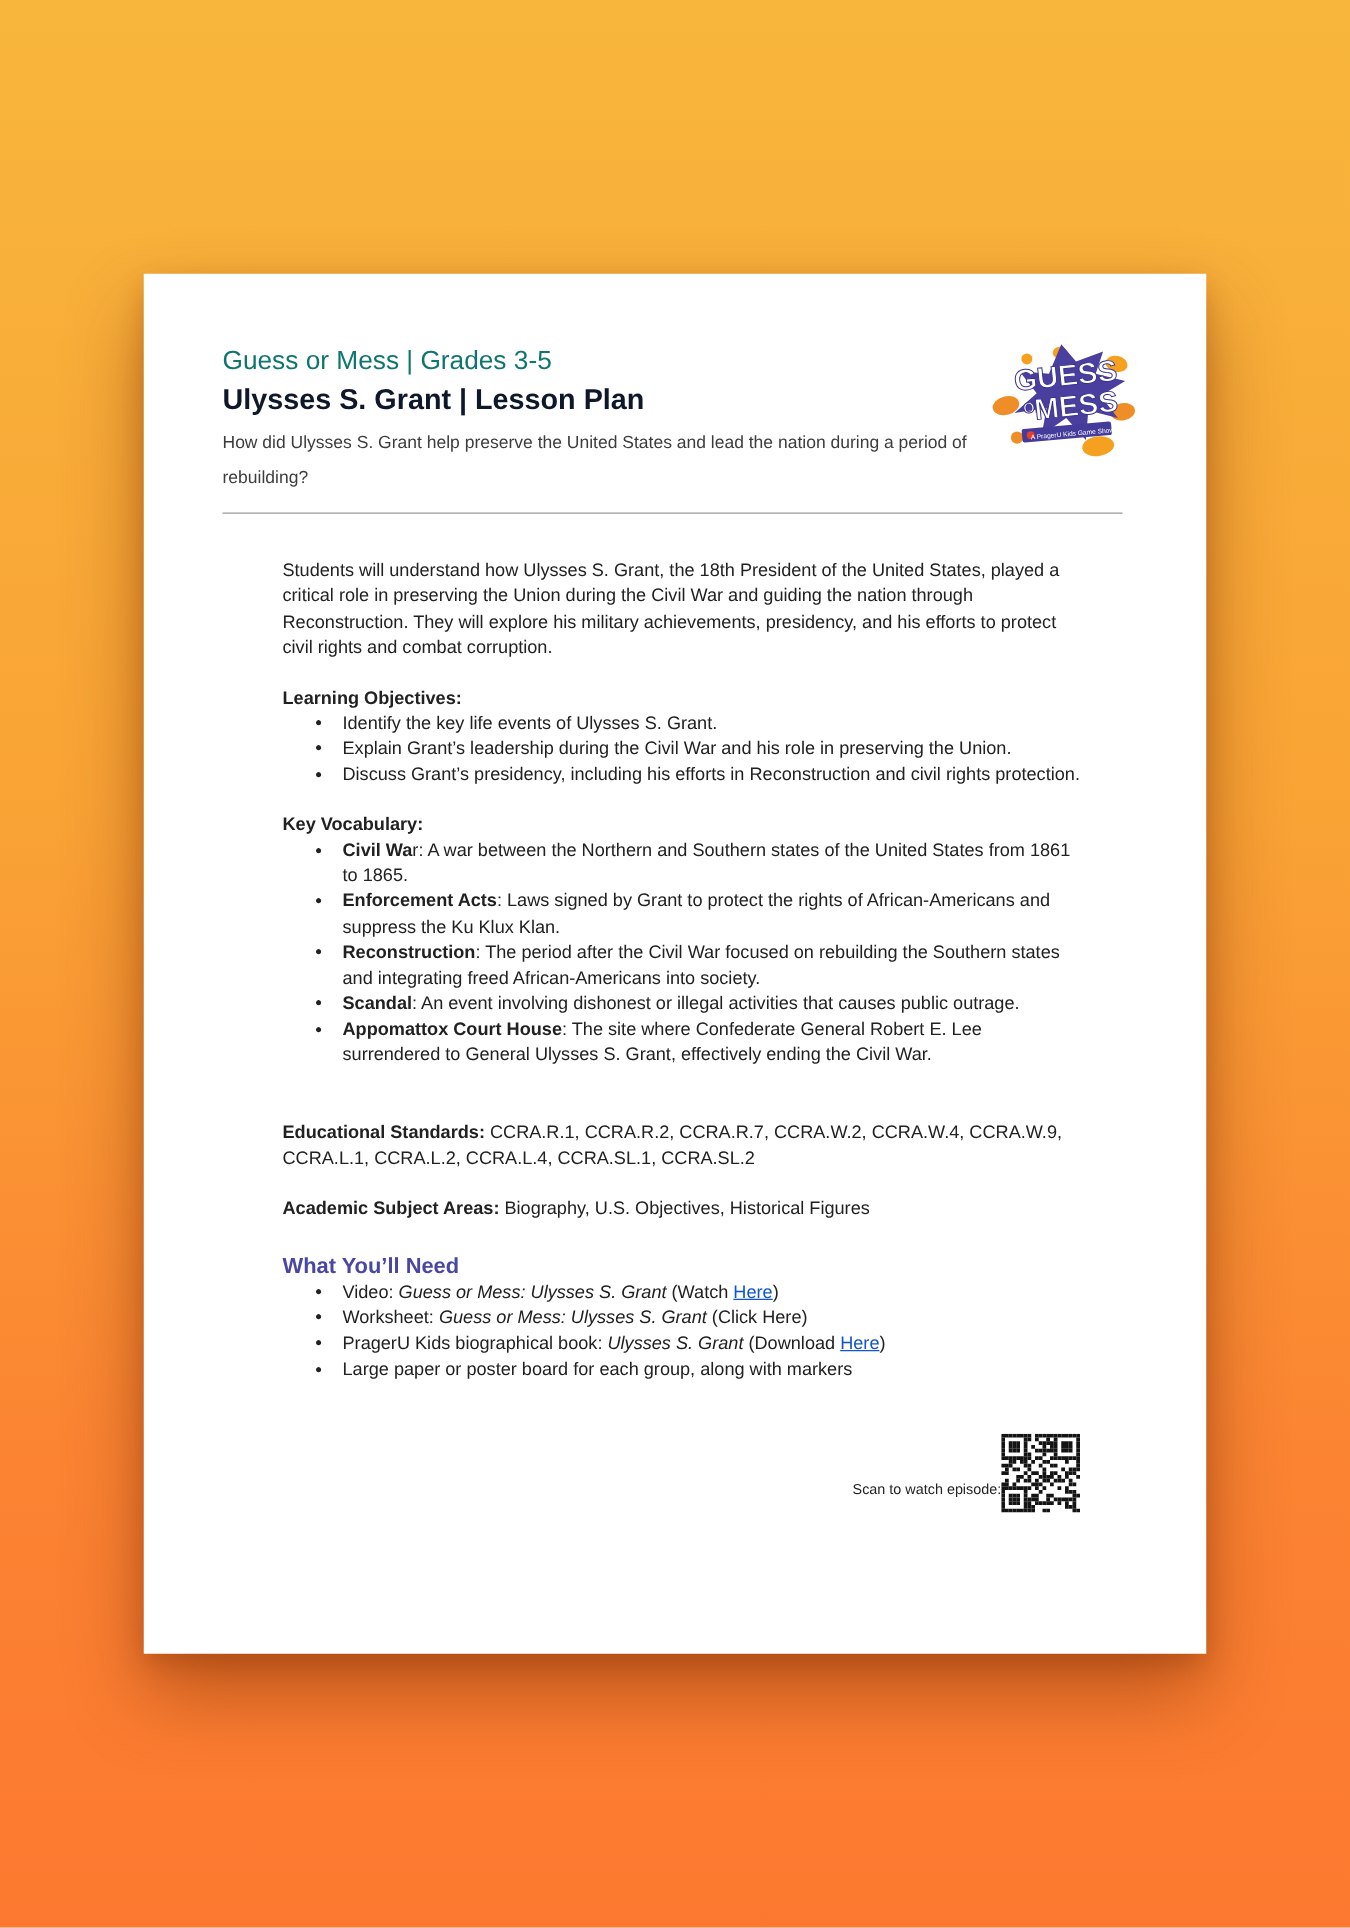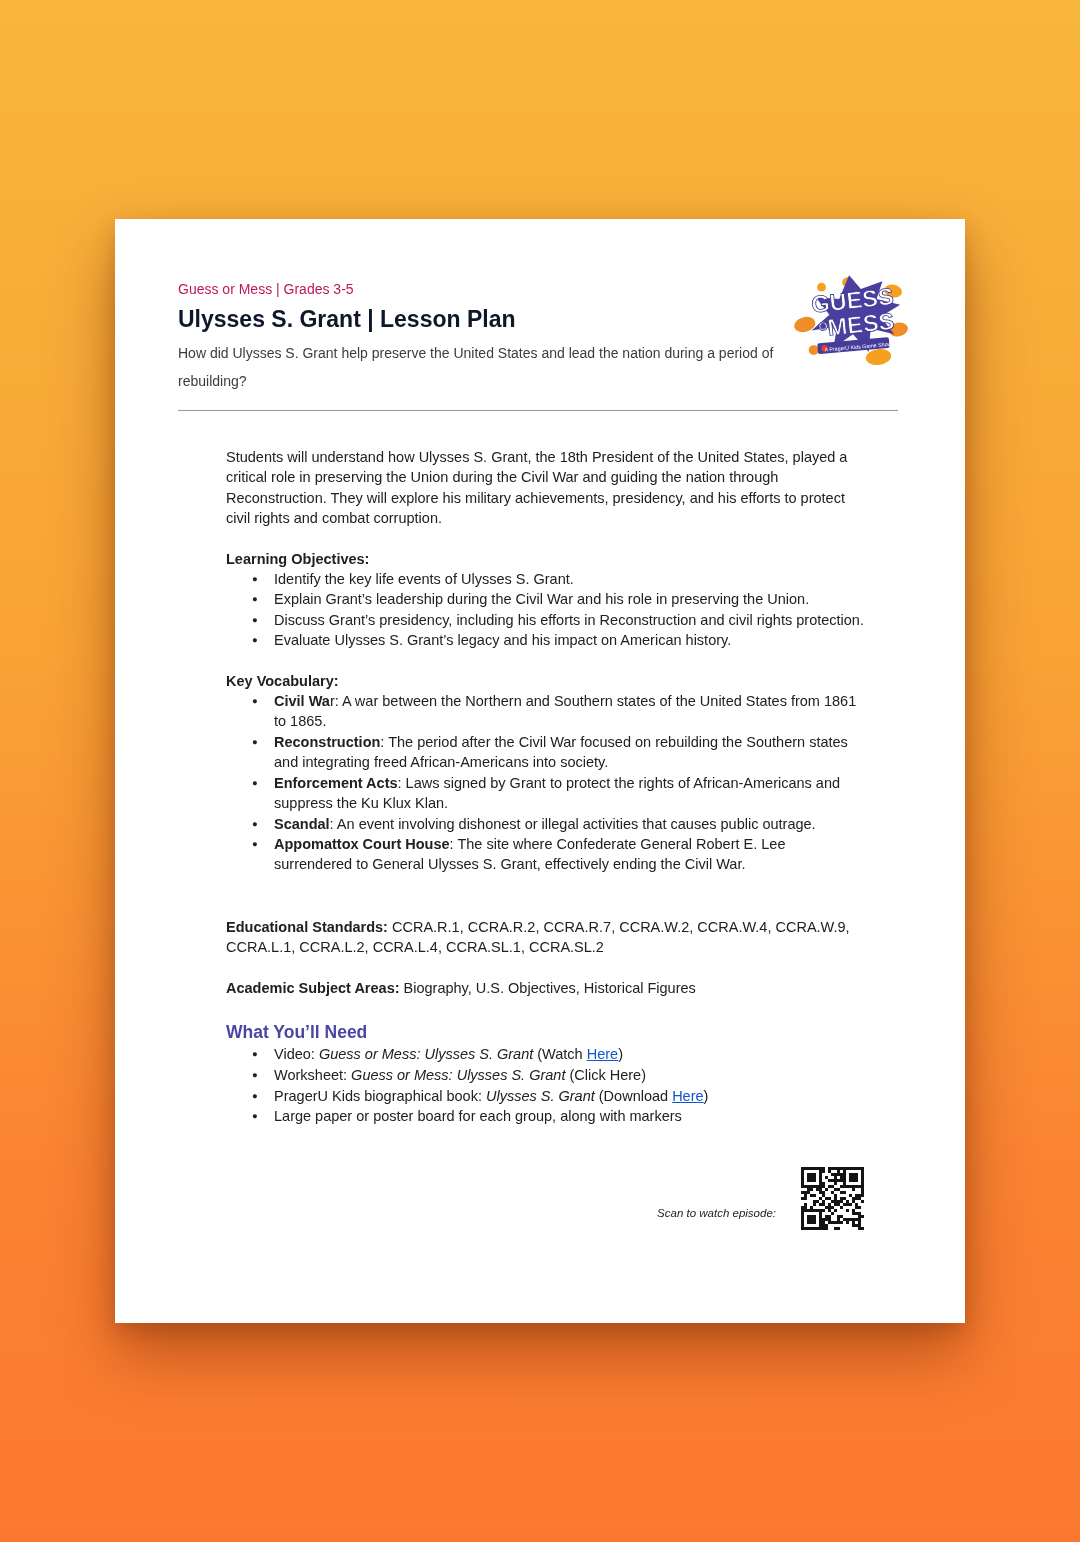--- a/index.html
+++ b/index.html
@@ -16,21 +16,21 @@
   .page {
     position: absolute;
     left: 115px; top: 219px;
     width: 850px; height: 1104px;
     background: #ffffff;
     box-shadow: 0 32px 60px rgba(110, 35, 0, 0.45), 0 8px 20px rgba(110, 35, 0, 0.25);
     padding: 60px 67px 0 63px;
   }
   .header { position: relative; }
   .eyebrow {
-    font-size: 14px; line-height: 20px; color: #be185d;
+    font-size: 21px; line-height: 20px; color: #0f766e;
   }
   .title {
     margin-top: 5px;
     font-size: 23px; line-height: 30px; font-weight: bold;
     color: #0f172a;
   }
   .subtitle {
     margin-top: 6px;
     font-size: 14px; line-height: 27.5px; color: #3c3c3c;
     max-width: 648px;
@@ -64,22 +64,22 @@
     font-size: 17.5px; line-height: 24px; font-weight: bold;
     color: #4a47a4;
   }
   ul.needs li { line-height: 20.8px; }
   .link { color: #1155cc; text-decoration: underline; }
   .qr-row {
     margin-top: 40px;
     display: flex; justify-content: flex-end; align-items: flex-end;
   }
   .qr-caption {
-    font-size: 11.5px; font-style: italic; color: #222222;
-    margin-right: 25px; margin-bottom: 7px;
+    font-size: 11.5px; color: #222222;
+    margin-bottom: 7px;
   }
   .qr-box { width: 63px; height: 63px; }
 </style>
 </head>
 <body>
 
 <div class="stage">
   <div class="page">
 
     <div class="header">
@@ -115,28 +115,27 @@
 
     <div class="inner">
 
       <p class="intro">Students will understand how Ulysses S. Grant, the 18th President of the United States, played a critical role in preserving the Union during the Civil War and guiding the nation through Reconstruction. They will explore his military achievements, presidency, and his efforts to protect civil rights and combat corruption.</p>
 
       <p class="sec-head">Learning Objectives:</p>
       <ul class="bullets">
         <li><span>Identify the key life events of Ulysses S. Grant.</span></li>
         <li><span>Explain Grant’s leadership during the Civil War and his role in preserving the Union.</span></li>
         <li><span>Discuss Grant’s presidency, including his efforts in Reconstruction and civil rights protection.</span></li>
-        <li><span>Evaluate Ulysses S. Grant’s legacy and his impact on American history.</span></li>
       </ul>
 
       <p class="sec-head">Key Vocabulary:</p>
       <ul class="bullets">
         <li><b>Civil Wa</b><span>r: A war between the Northern and Southern states of the United States from 1861 to 1865.</span></li>
+        <li><b>Enforcement Acts</b><span>: Laws signed by Grant to protect the rights of African-Americans and suppress the Ku Klux Klan.</span></li>
         <li><b>Reconstruction</b><span>: The period after the Civil War focused on rebuilding the Southern states and integrating freed African-Americans into society.</span></li>
-        <li><b>Enforcement Acts</b><span>: Laws signed by Grant to protect the rights of African-Americans and suppress the Ku Klux Klan.</span></li>
         <li><b>Scandal</b><span>: An event involving dishonest or illegal activities that causes public outrage.</span></li>
         <li><b>Appomattox Court House</b><span>: The site where Confederate General Robert E. Lee surrendered to General Ulysses S. Grant, effectively ending the Civil War.</span></li>
       </ul>
 
       <p class="standards"><span class="inline-label">Educational Standards:</span><span> CCRA.R.1, CCRA.R.2, CCRA.R.7, CCRA.W.2, CCRA.W.4, CCRA.W.9, CCRA.L.1, CCRA.L.2, CCRA.L.4, CCRA.SL.1, CCRA.SL.2</span></p>
 
       <p class="subjects"><span class="inline-label">Academic Subject Areas:</span><span> Biography, U.S. Objectives, Historical Figures</span></p>
 
       <h2 class="wyn-head">What You’ll Need</h2>
       <ul class="bullets needs">

